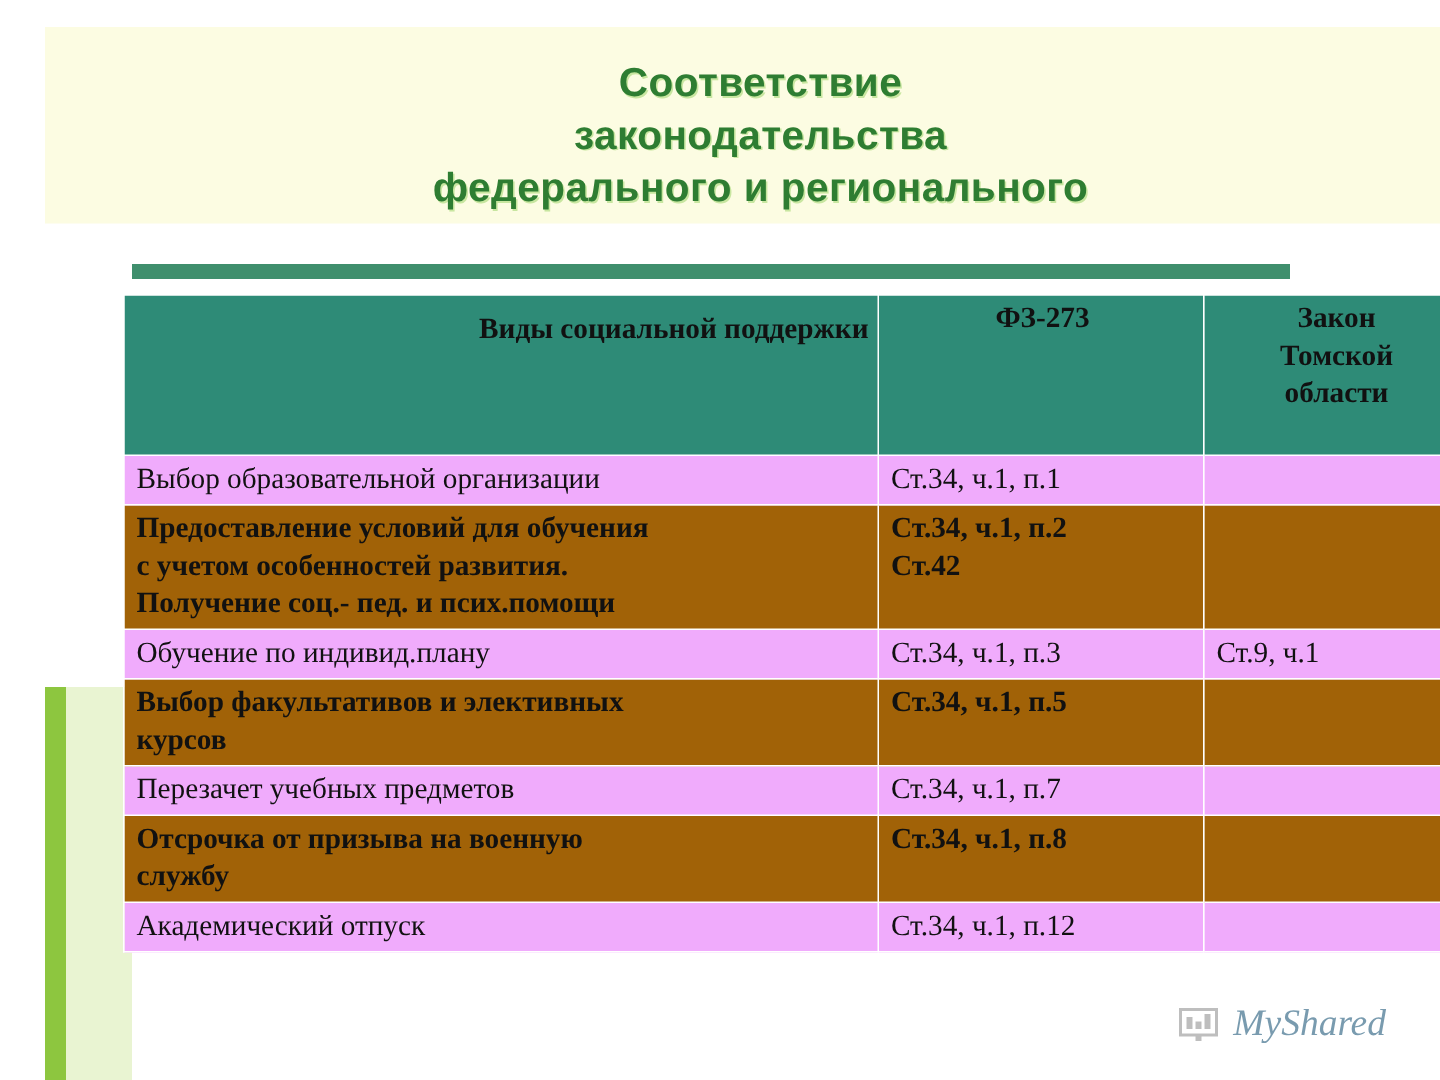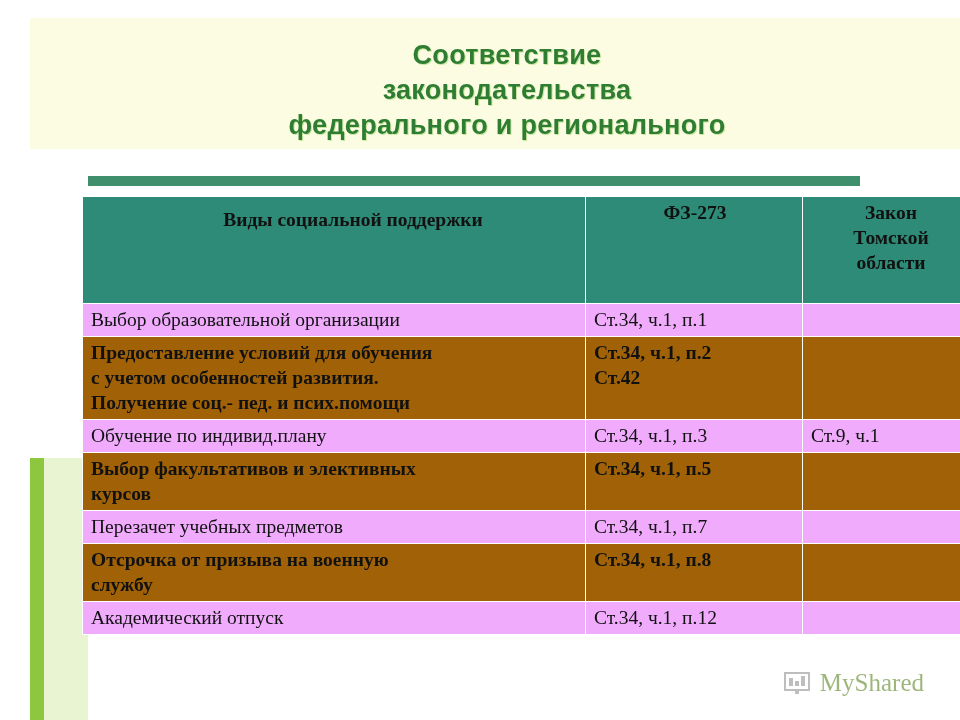--- a/index.html
+++ b/index.html
@@ -111,21 +111,21 @@
     font-family: "Liberation Serif", serif;
     font-weight: bold;
     font-size: 19px;
     line-height: 24px;
     text-align: center;
     vertical-align: middle;
     height: 92px;
     padding: 4px 6px;
   }
   thead th.col-kind {
-    text-align: center;
+    text-align: right;
     vertical-align: top;
     padding-top: 10px;
     padding-left: 44px;
   }
   tbody tr.row-odd td {
     background: #f0abfc;
   }
   tbody tr.row-even td {
     background: #a16207;
     font-weight: bold;
@@ -148,21 +148,22 @@
     opacity: 0.55;
   }
   .wm-icon {
     width: 30px;
     height: 30px;
     position: relative;
   }
   .wm-text {
     font-family: "Liberation Serif", serif;
     font-size: 25px;
-    color: #4d7c0f;
+    color: #0c4a6e;
+    font-style: italic;
   }
 </style>
 </head>
 <body>
 
 <div class="left-band-white"></div>
 <div class="left-band-green"></div>
 <div class="left-band-pale"></div>
 
 <div class="title-banner"></div>

